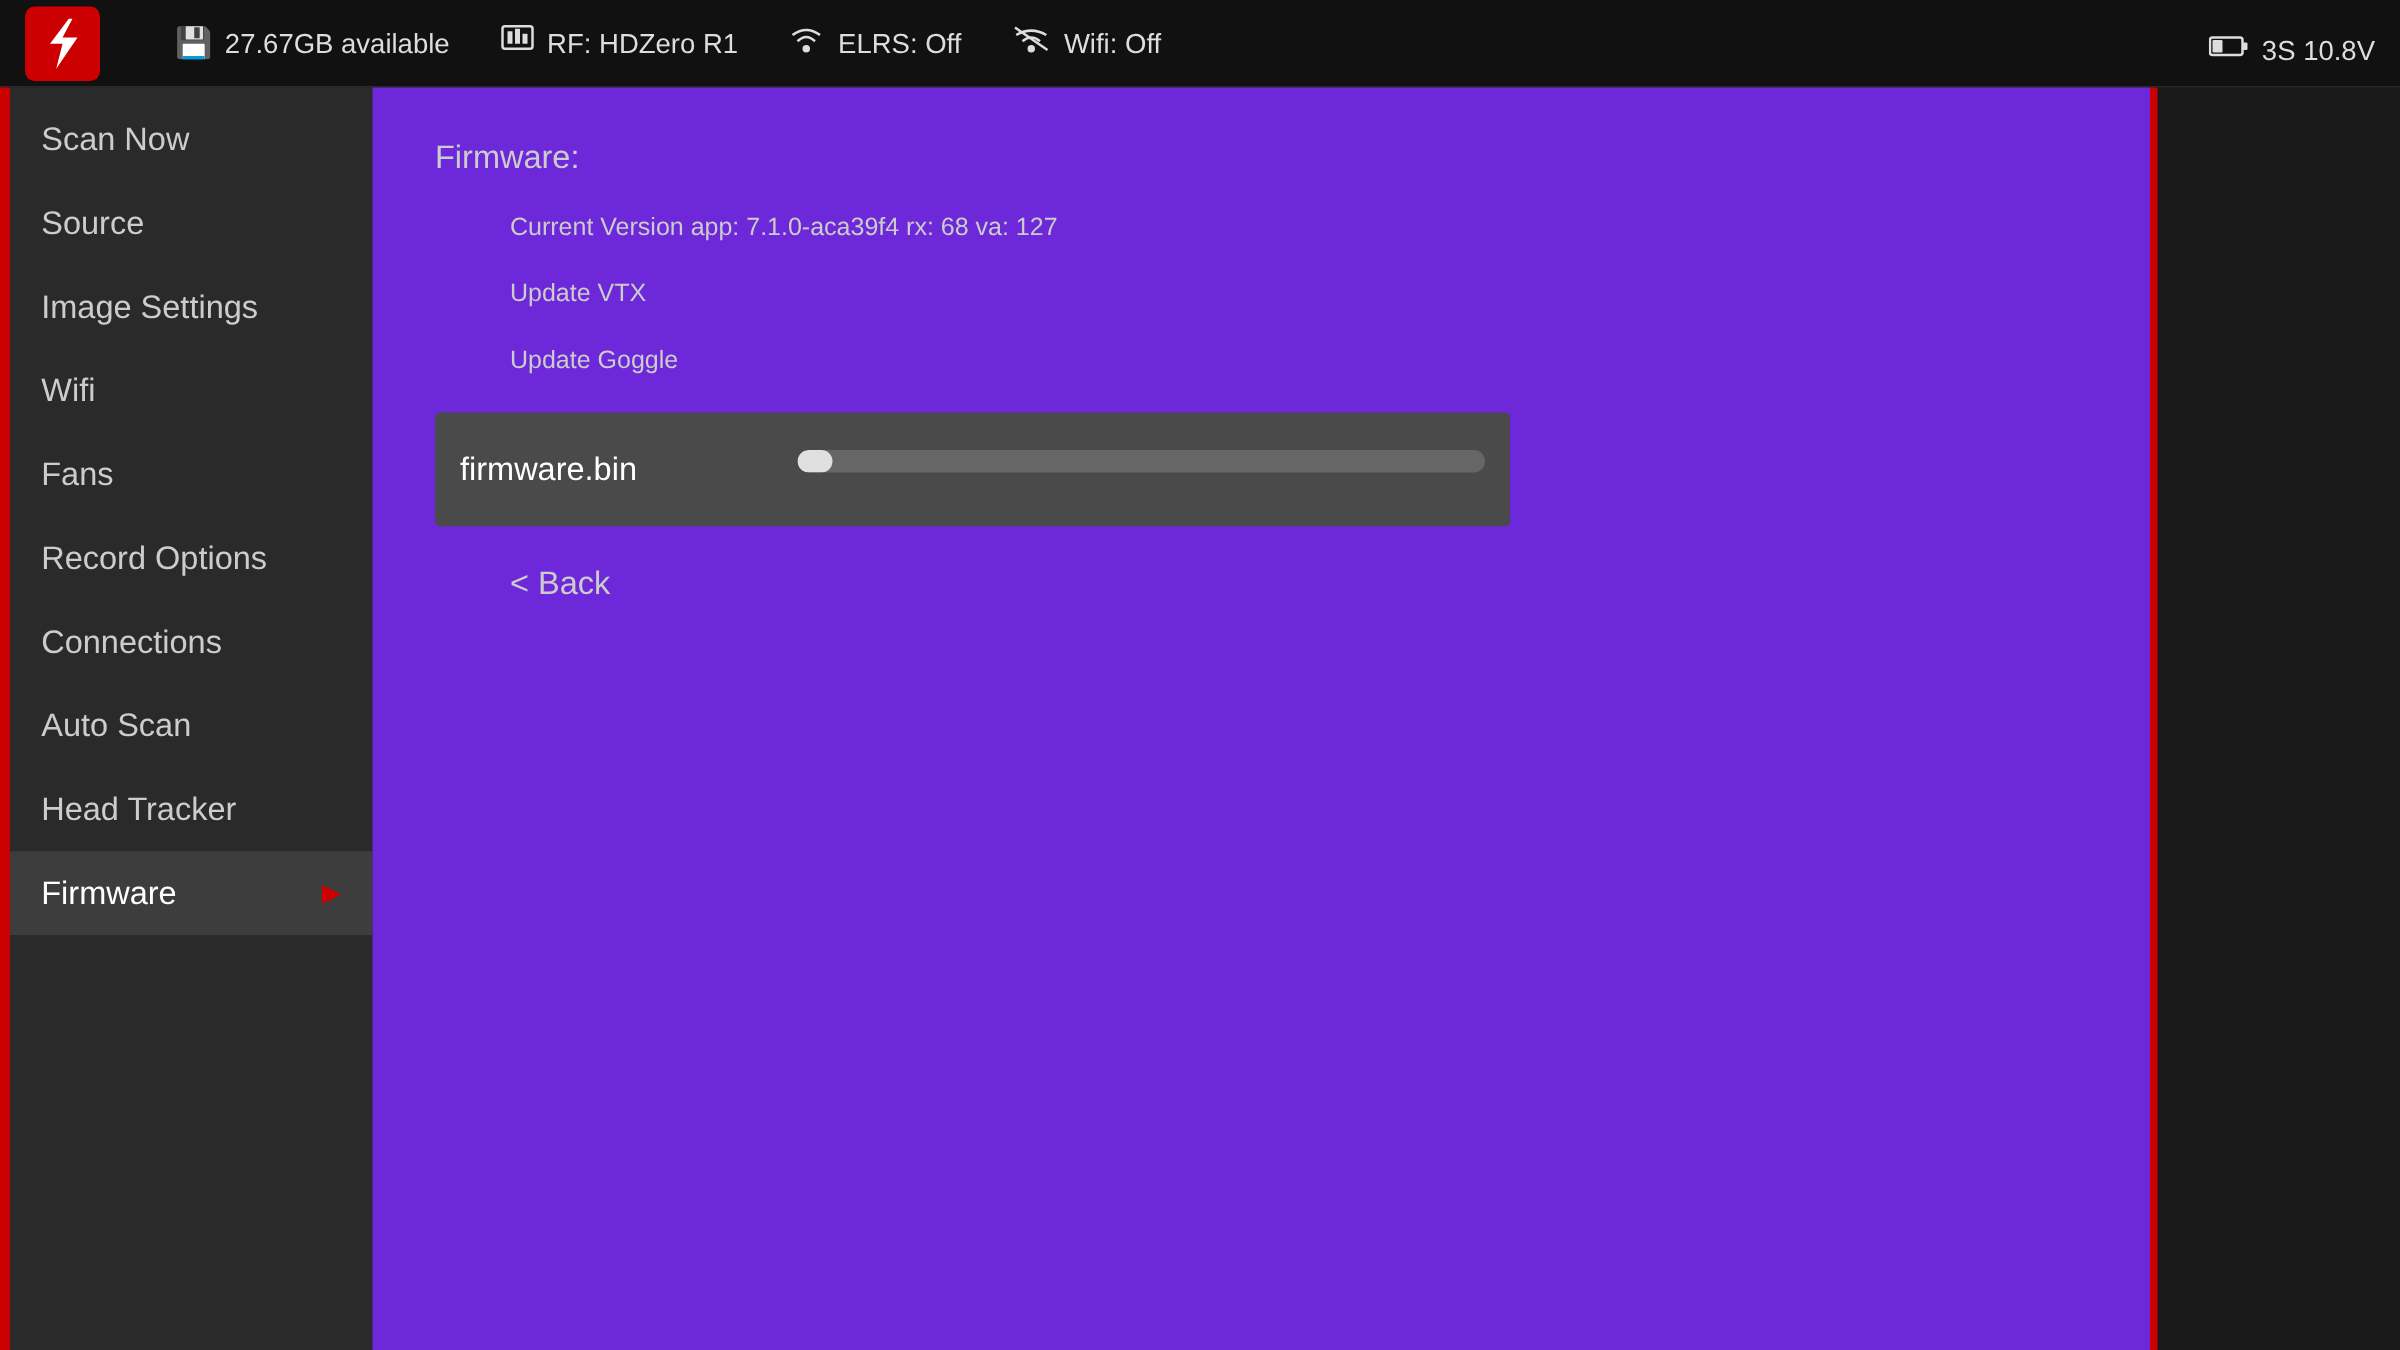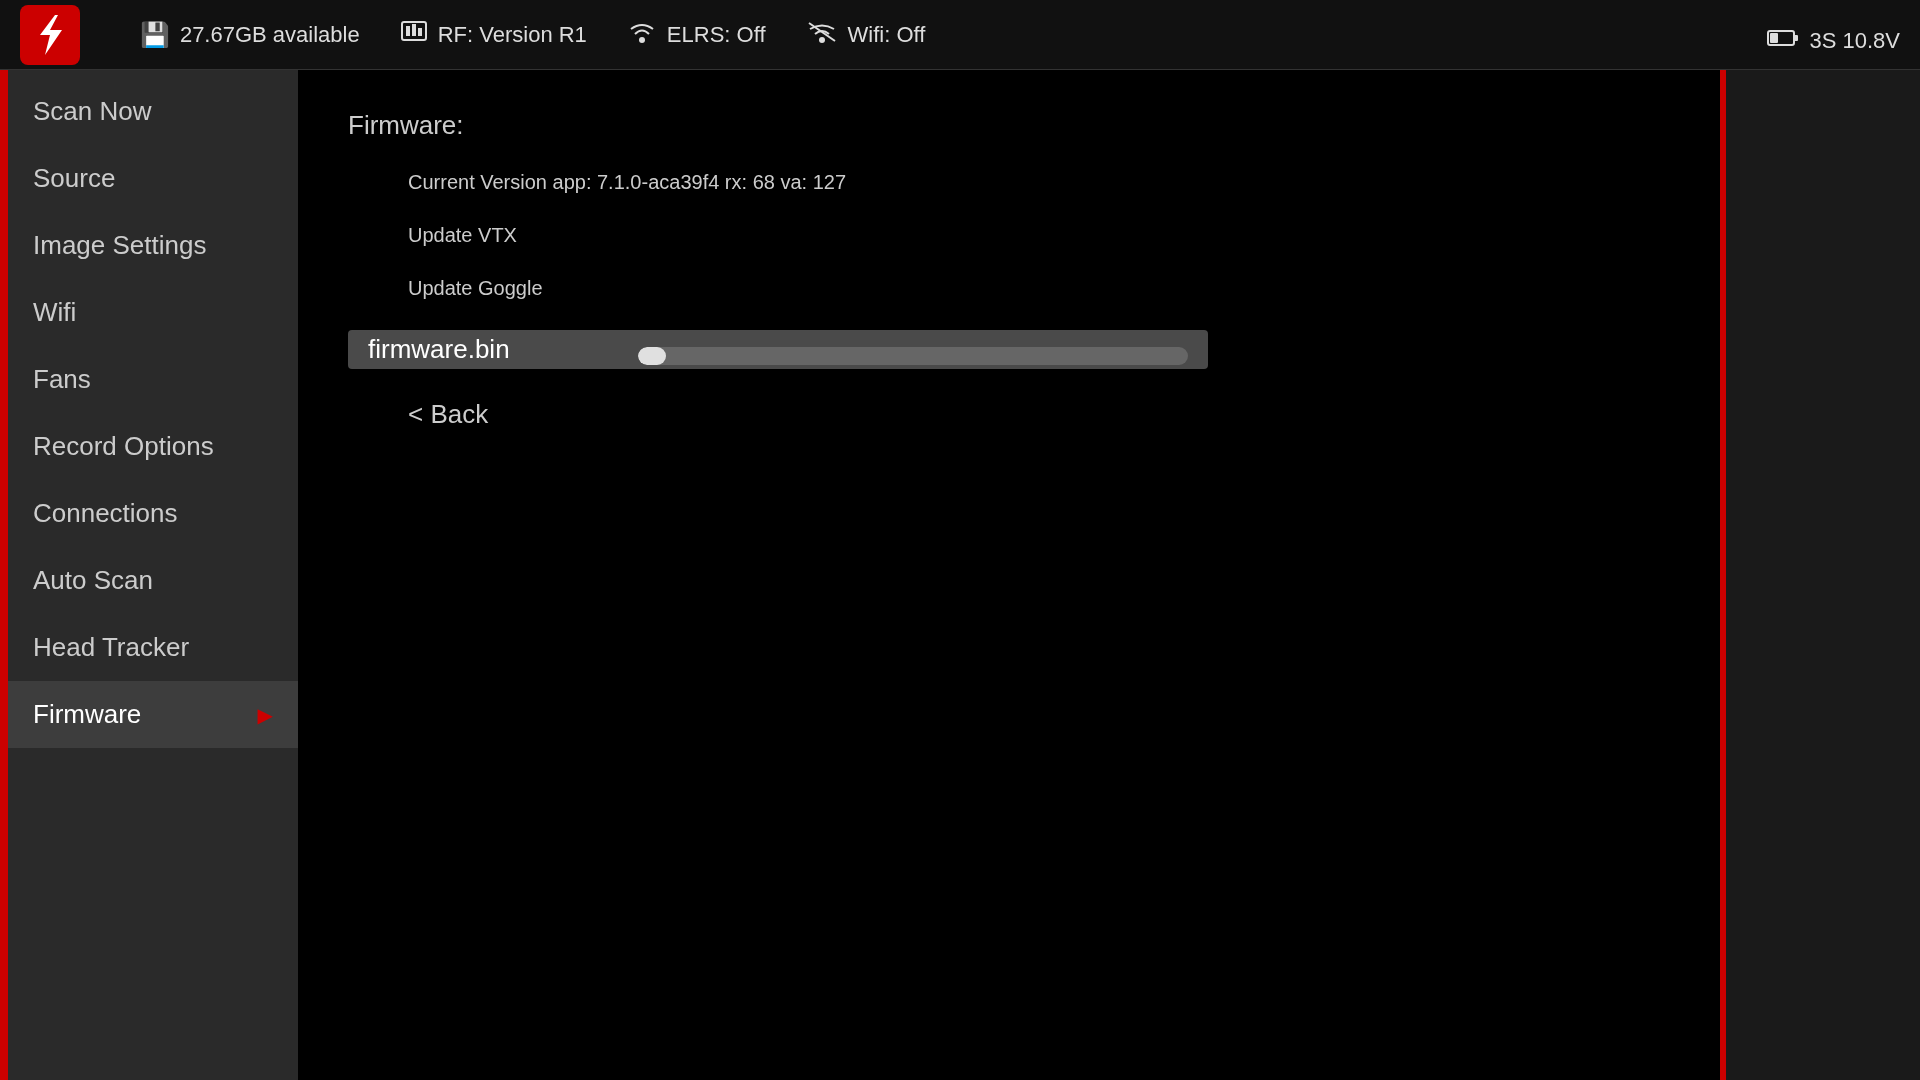--- a/index.html
+++ b/index.html
@@ -84,21 +84,21 @@
     }
 
     .sidebar-arrow {
       color: #cc0000;
       font-size: 20px;
     }
 
     
     #content {
       flex: 1;
-      background: #000000;
+      background: #6d28d9;
       padding: 40px 50px;
       height: 100%;
     }
 
     .firmware-label {
       font-size: 28px;
       color: #cccccc;
       margin-bottom: 30px;
     }
 
@@ -115,23 +115,23 @@
 
     .content-row.action {
       padding-left: 60px;
       font-size: 20px;
       cursor: pointer;
     }
 
     
     .firmware-row {
       display: flex;
-      align-items: flex-end;
+      align-items: flex-start;
       background: #4a4a4a;
-      padding: 4px 20px;
+      padding: 30px 20px;
       border-radius: 4px;
       margin-left: 0;
       width: 860px;
       margin-bottom: 30px;
     }
 
     .firmware-filename {
       font-size: 26px;
       color: #ffffff;
       flex: 0 0 250px;
@@ -185,21 +185,21 @@
 
   <div class="status-item">
     <span class="status-icon">
       <svg width="28" height="24" viewBox="0 0 28 24" fill="#dddddd">
         <rect x="2" y="2" width="24" height="18" rx="2" stroke="#dddddd" stroke-width="2" fill="none"></rect>
         <rect x="6" y="6" width="4" height="10" fill="#dddddd"></rect>
         <rect x="12" y="4" width="4" height="12" fill="#dddddd"></rect>
         <rect x="18" y="8" width="4" height="8" fill="#dddddd"></rect>
       </svg>
     </span>
-    <span>RF: Version R1</span>
+    <span>RF: HDZero R1</span>
   </div>
 
   <div class="status-item">
     <span class="status-icon">
       <svg width="30" height="24" viewBox="0 0 30 24" fill="none">
         <circle cx="15" cy="20" r="3" fill="#dddddd"></circle>
         <path d="M8,14 Q15,7 22,14" stroke="#dddddd" stroke-width="2" fill="none"></path>
         <path d="M4,9 Q15,1 26,9" stroke="#dddddd" stroke-width="2" fill="none"></path>
       </svg>
     </span>

